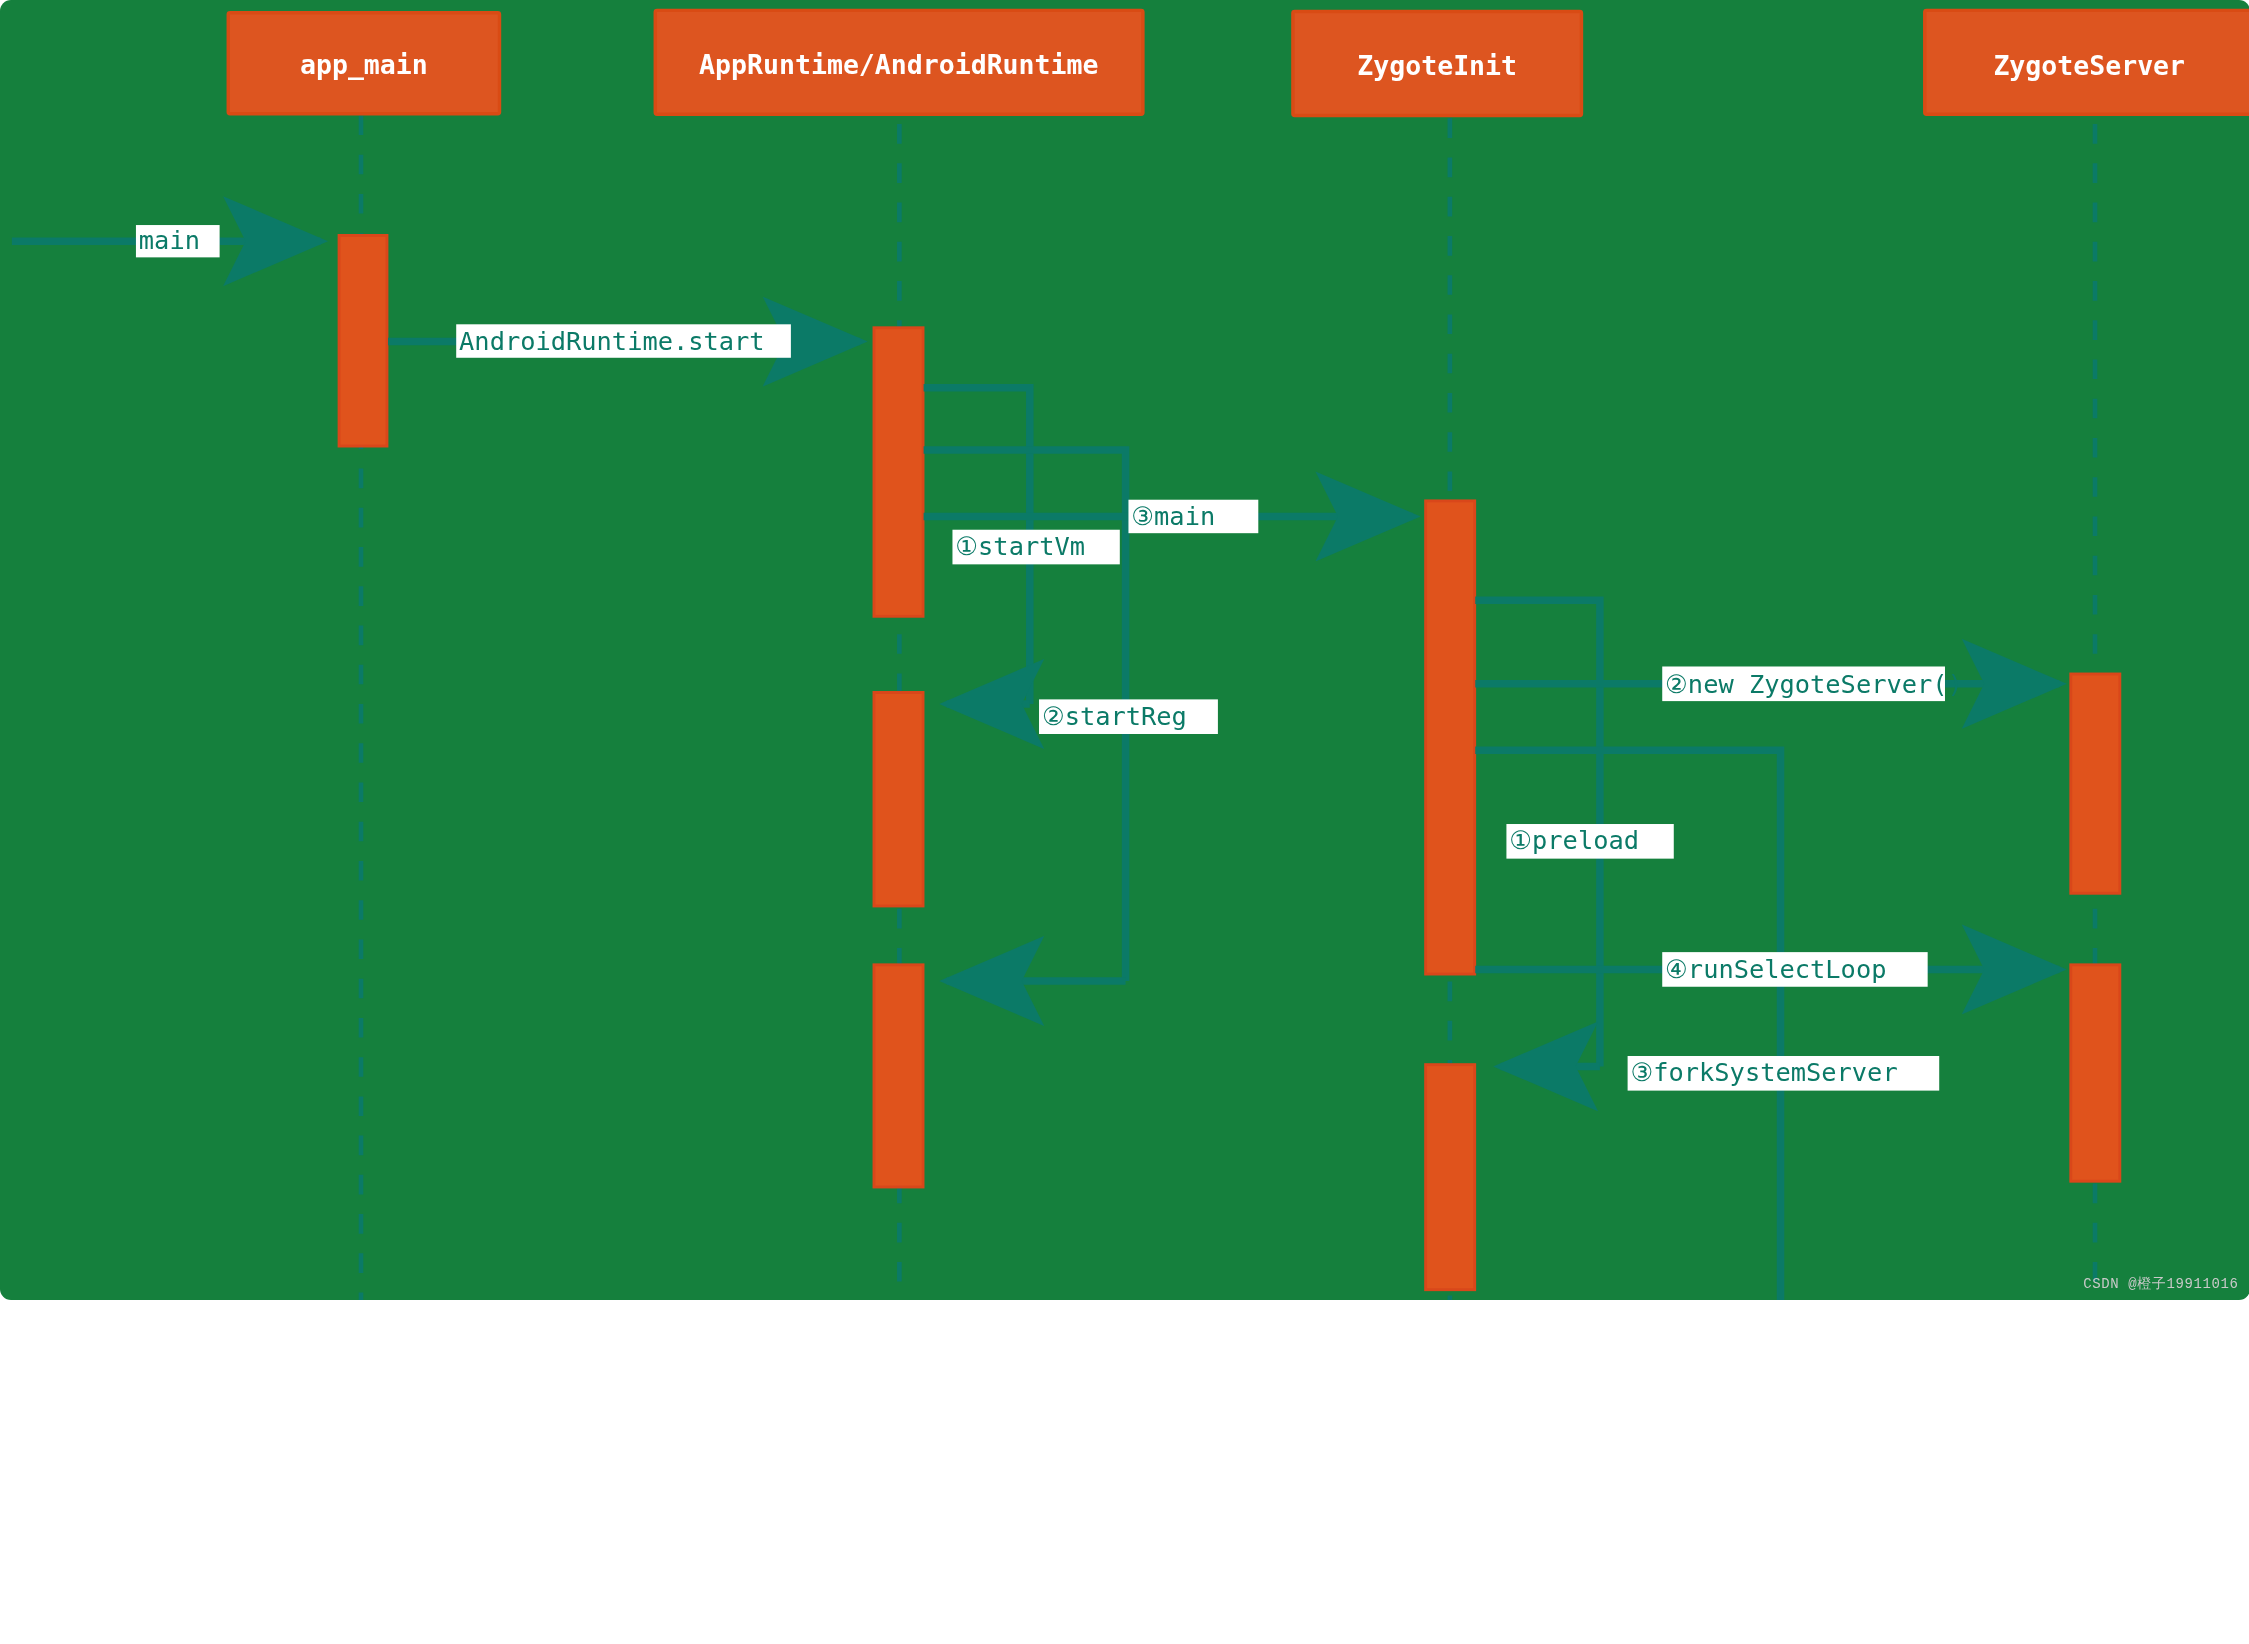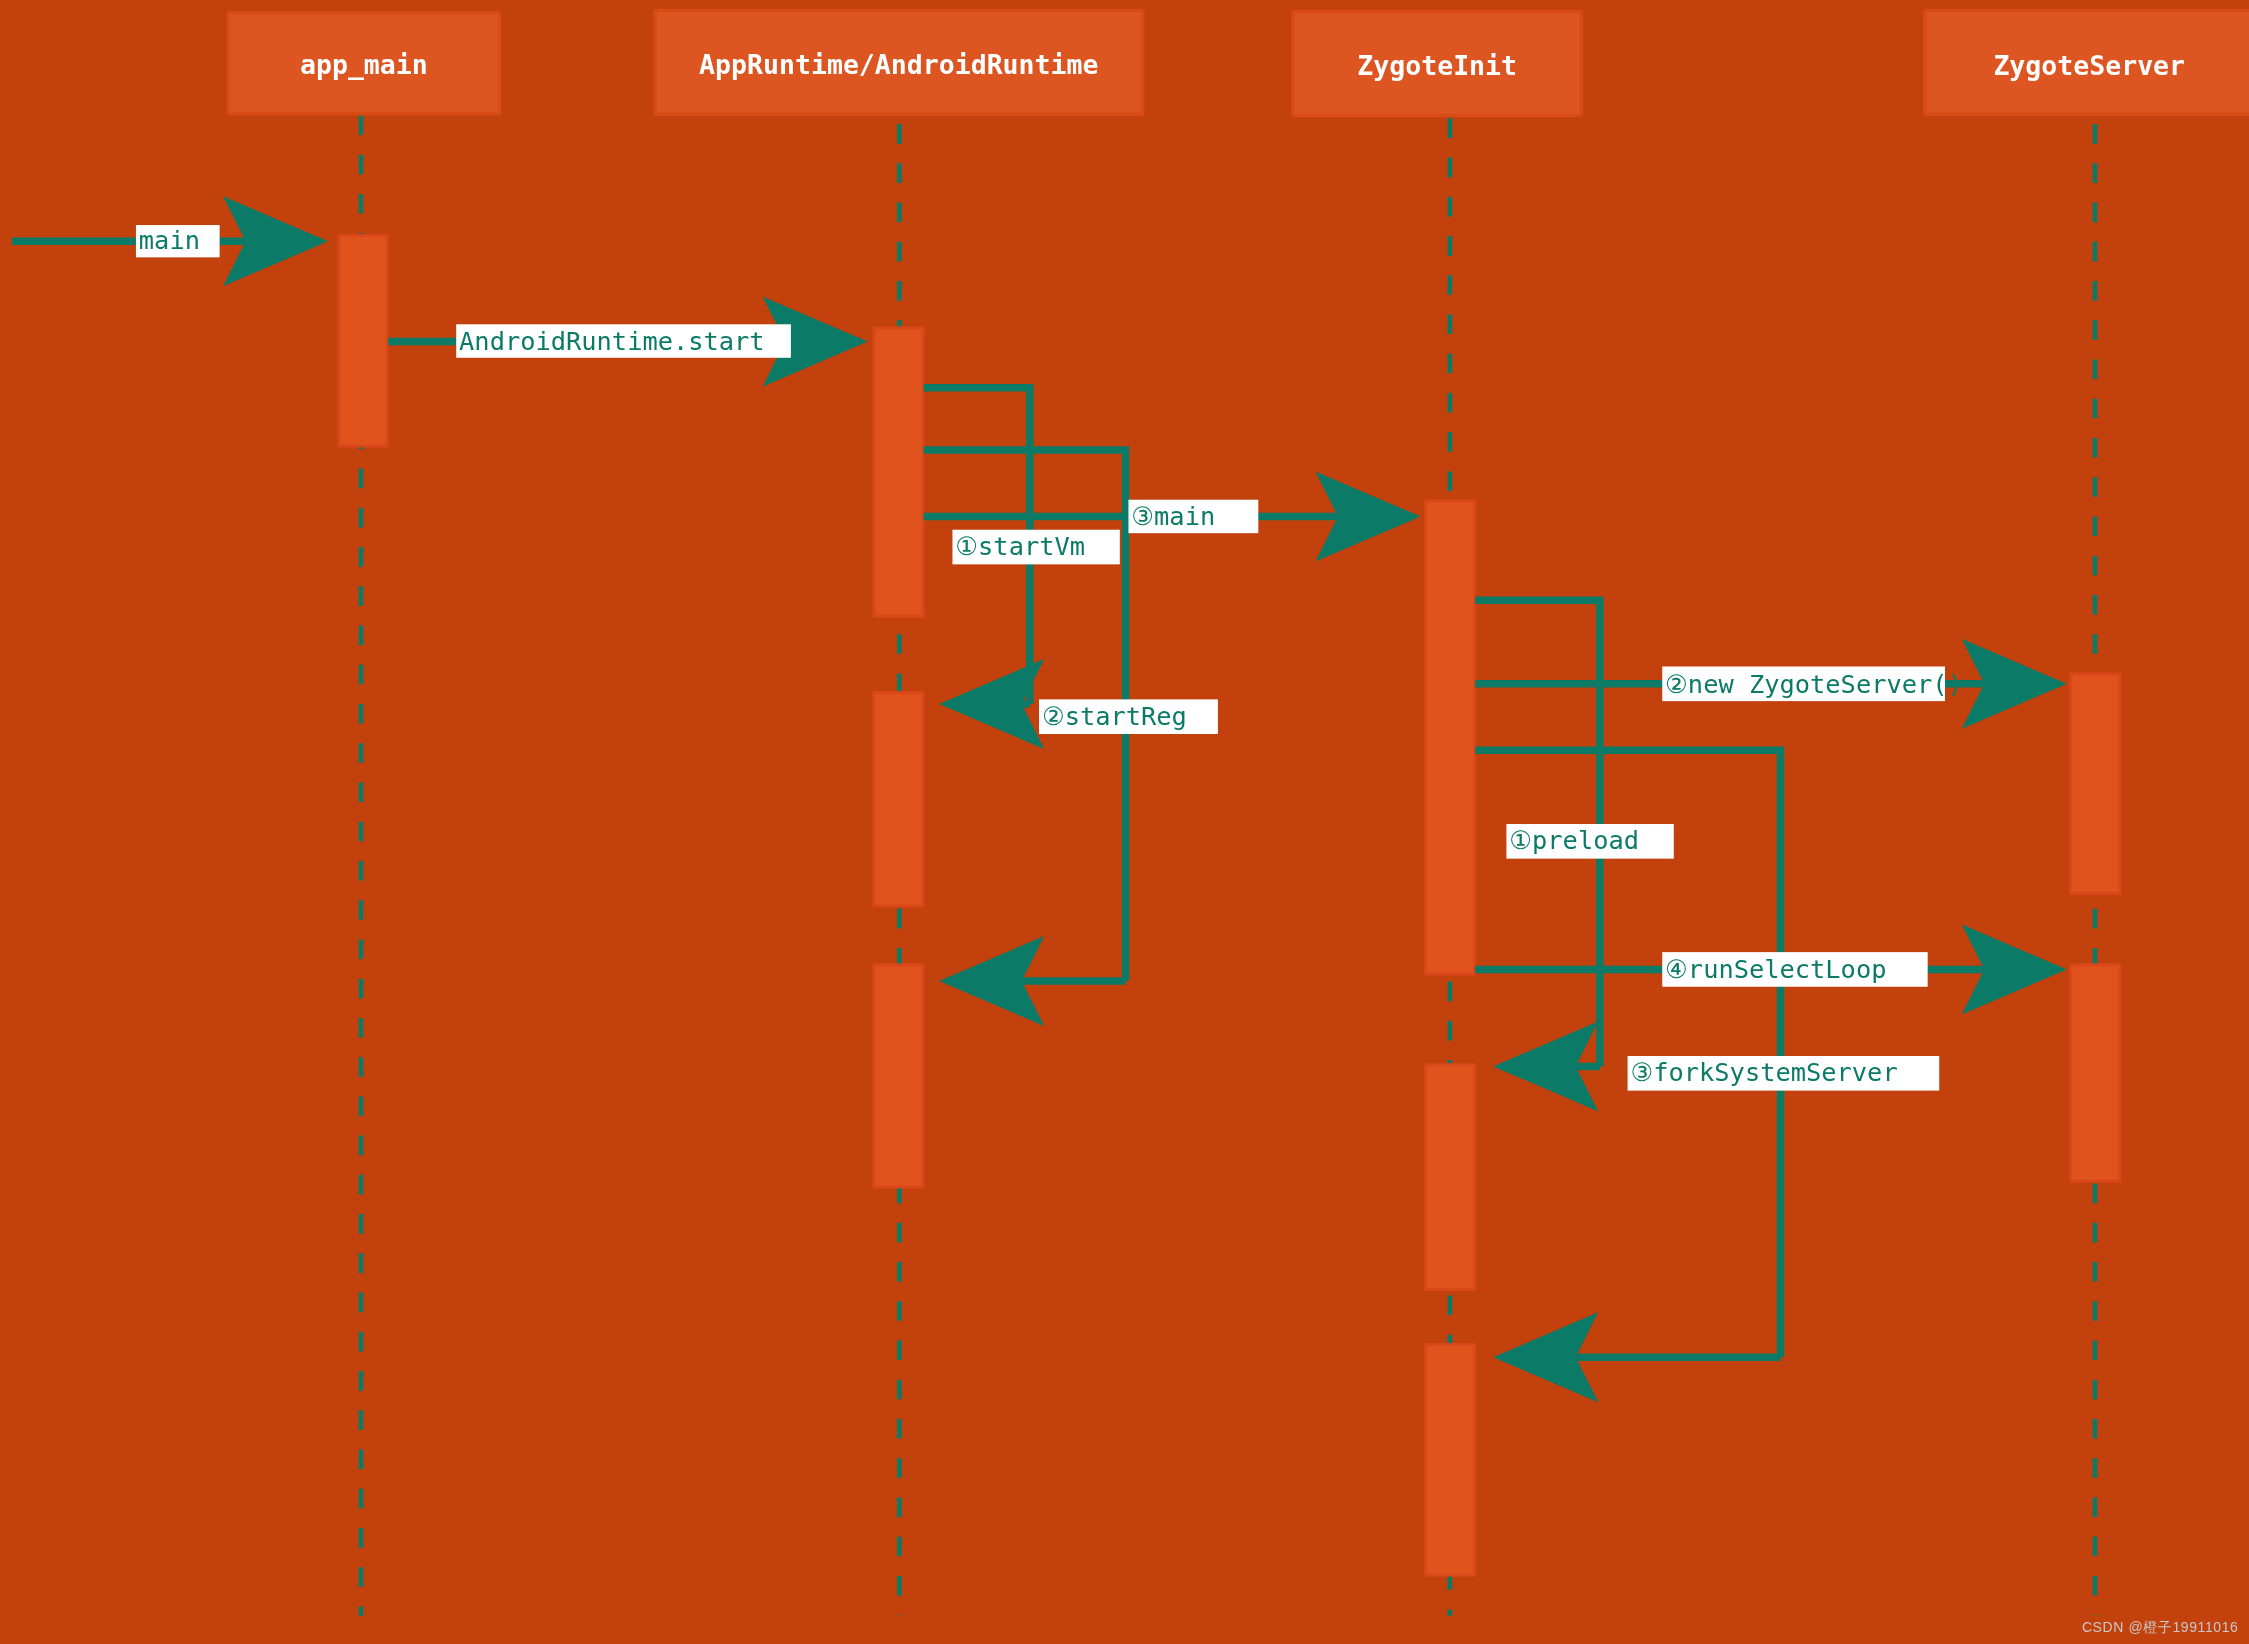--- a/index.html
+++ b/index.html
@@ -6,23 +6,24 @@
     margin: 0;
     padding: 0;
     background: #ffffff;
   }
   body {
     font-family: "DejaVu Sans Mono", monospace;
   }
   #stage {
     position: relative;
     width: 2250px;
-    height: 1644px;
-    background: #c2410c;
+    height: 1300px;
+    background: #15803d;
     overflow: hidden;
+    border-radius: 11px;
   }
   svg#diagram {
     position: absolute;
     left: 0;
     top: 0;
     width: 2250px;
     height: 1644px;
   }
   .lifeline-box {
     fill: #DD5520;
@@ -61,21 +62,21 @@
     fill: #0B7A67;
     font-family: "DejaVu Sans Mono", monospace;
     font-size: 44px;
     dominant-baseline: middle;
   }
   .watermark {
     position: absolute;
     right: 11.5px;
     bottom: 7px;
     color: #c9c9c9;
-    font-family: Liberation Sans, sans-serif;
+    font-family: Liberation Mono, monospace;
     font-size: 14px;
     letter-spacing: 0.6px;
     white-space: nowrap;
   }
 </style>
 </head>
 <body>
 
 <div id="stage">
 

